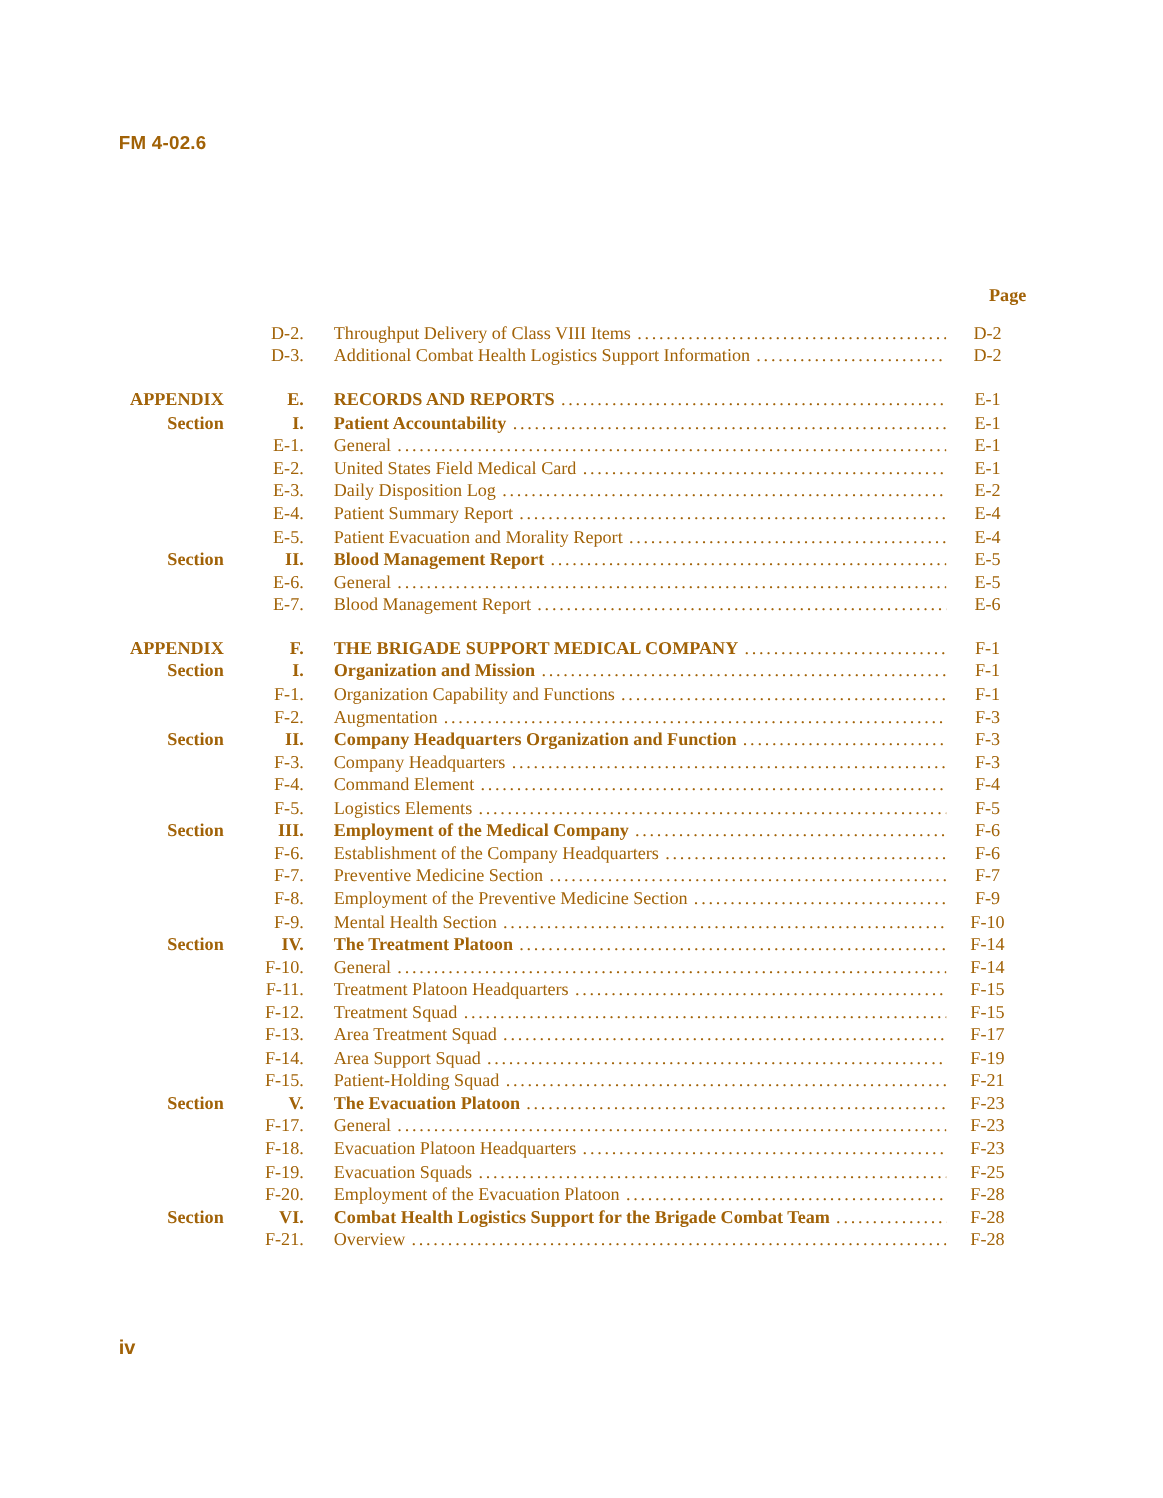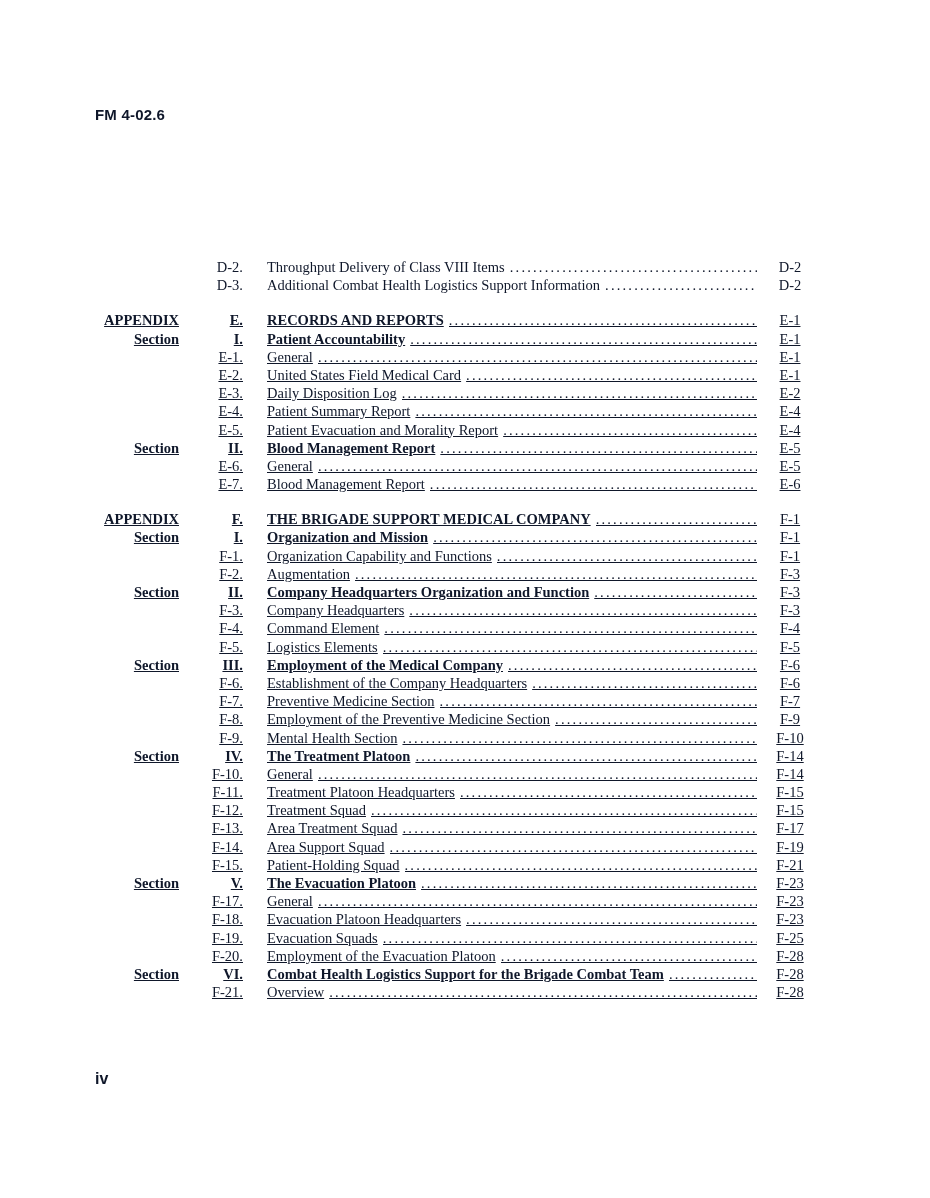--- a/index.html
+++ b/index.html
@@ -5,21 +5,21 @@
   html, body {
     margin: 0;
     padding: 0;
     background: #ffffff;
   }
   .page {
     position: relative;
     width: 930px;
     height: 1198px;
     background: #ffffff;
-    color: #0f172a;
+    color: #a16207;
     font-family: "Liberation Serif", serif;
     overflow: hidden;
   }
   .doc-number {
     position: absolute;
     left: 95px;
     top: 106px;
     font-family: "Liberation Sans", sans-serif;
     font-weight: bold;
     font-size: 15px;
@@ -36,21 +36,20 @@
   }
   .toc {
     position: absolute;
     left: 95px;
     top: 258px;
     width: 726px;
     font-size: 14.5px;
   }
   .toc-group + .toc-group {
     margin-top: 17px;
-    text-decoration: underline;
   }
   .toc-row {
     display: flex;
     align-items: baseline;
     line-height: 18.2px;
     height: 18.2px;
     white-space: nowrap;
   }
   .col-label {
     flex: none;
@@ -97,20 +96,21 @@
     font-weight: bold;
     font-size: 16px;
   }
 </style>
 </head>
 <body>
 
 <div class="page">
   <div class="doc-number">FM 4-02.6</div>
 
+  <div class="page-col-label">Page</div>
 
   <div class="toc" id="toc">
       <div class="toc-group">
         <div class="toc-row">
           <span class="col-label"></span>
           <span class="col-num">D-2.</span>
           <span class="col-title">Throughput Delivery of Class VIII Items</span>
           <span class="leader"></span>
           <span class="col-page">D-2</span>
         </div>

